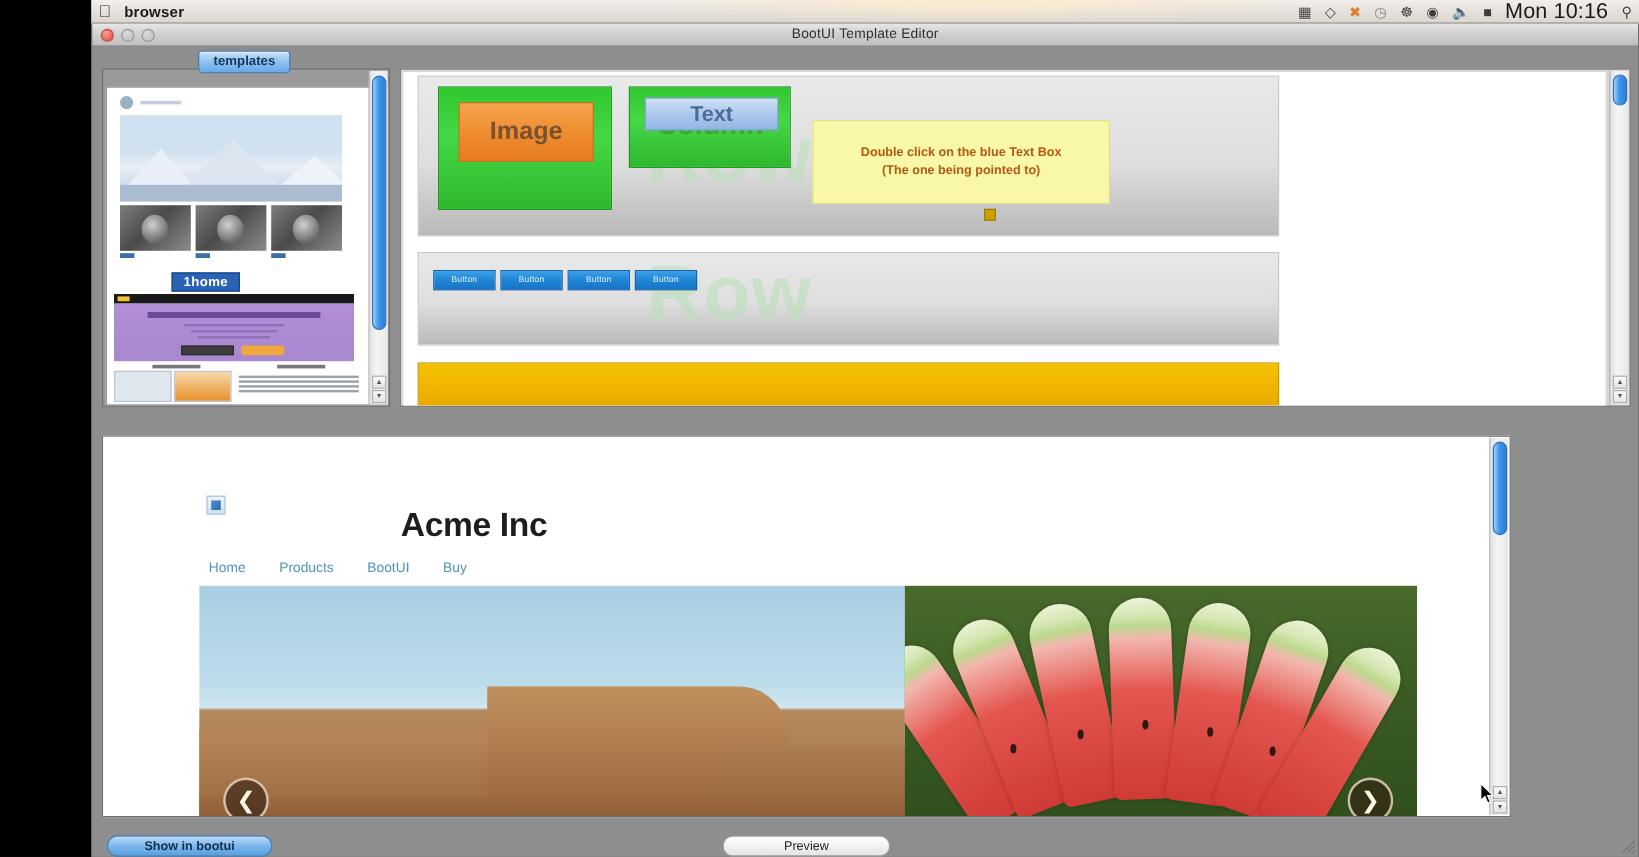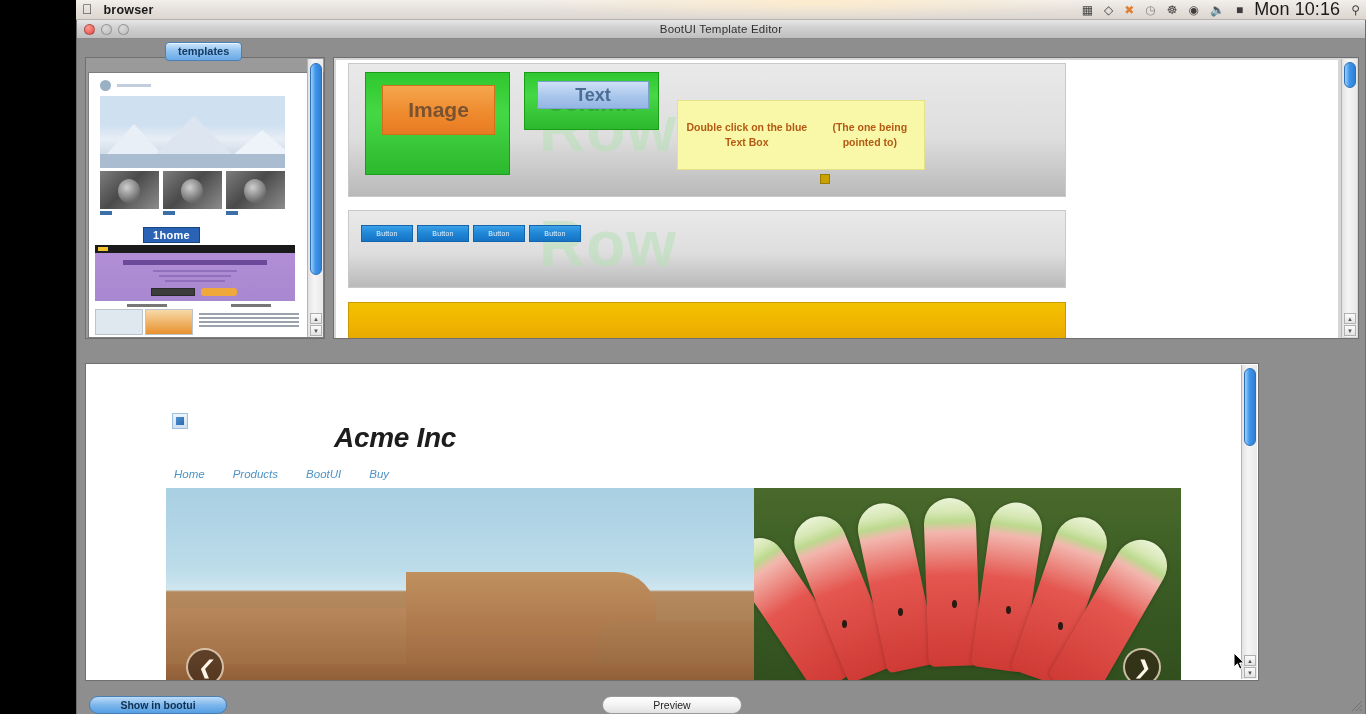--- a/index.html
+++ b/index.html
@@ -154,39 +154,39 @@
   }
   .col-block {
     position:absolute; background: linear-gradient(to bottom,#2fc72f 0%, #45d845 40%, #2db82d 100%);
     border:1px solid #1b9d1b;
   }
   .col-label {
     position:absolute; left:0; right:0; top:38%; text-align:center;
     font-size:24px; font-weight:bold; color:#36a236; opacity:.85;
   }
   #col-a { left:16px; top:8px; width:145px; height:103px; }
-  #col-b { left:175px; top:8px; width:135px; height:58px; }
+  #col-b { left:175px; top:8px; width:135px; height:68px; }
   .img-box {
     position:absolute; left:16px; top:12px; width:113px; height:50px;
     background: linear-gradient(to bottom,#f4a64e 0%, #ef8b2f 55%, #e87b22 100%);
     border:1px solid #d2701a;
     display:flex; align-items:center; justify-content:center;
     font-size:21px; font-weight:bold; color:#7a5230;
   }
   .text-box {
     position:absolute; left:12px; top:8px; width:112px; height:28px;
     background: linear-gradient(to bottom,#cfe0f6 0%, #a9c6ec 55%, #93b6e4 100%);
     border:1px solid #7c9fd0;
     display:flex; align-items:center; justify-content:center;
     font-size:18px; font-weight:bold; color:#4b6d95;
   }
   .callout {
     position:absolute; left:328px; top:36px; width:248px; height:70px;
     background:#f9f7a8; border:1px solid #e6e08a;
-    display:flex; flex-direction:row; align-items:center; justify-content:center;
+    display:flex; flex-direction:column; align-items:center; justify-content:center;
     text-align:center; color:#b35a13; font-size:10.5px; font-weight:bold;
     line-height:1.45;
   }
   .ebtn {
     position:absolute; top:14px; width:52px; height:17px;
     background: linear-gradient(to bottom,#3aa0e8 0%, #1f86d6 50%, #1673c4 100%);
     border:1px solid #1565ad; color:#eaf4ff;
     font-size:7px; display:flex; align-items:center; justify-content:center;
     letter-spacing:.2px;
   }
@@ -215,21 +215,21 @@
 
   
   #preview-label {
     position:absolute; left:0; top:312px; width:100%; text-align:center;
     font-size:10.5px; color:#2f2f2f;
   }
   #preview-panel {
     position:absolute; left:8px; top:324px; width:1174px; height:318px;
     background:#fff; border:1px solid #6f6f6f;
   }
-  #preview-content { position:absolute; left:0; top:0; right:18px; bottom:0; overflow:hidden; background:#fff;font-style:italic;}
+  #preview-content { position:absolute; left:0; top:0; right:18px; bottom:0; overflow:hidden; background:#fff;}
   #brokenimg {
     position:absolute; left:86px; top:49px; width:16px; height:16px;
     background: linear-gradient(to bottom,#eef4fb,#cfe0f2);
     border:1px solid #9fc0de; display:flex; align-items:center; justify-content:center;
   }
   #brokenimg i { width:8px;height:8px;background:linear-gradient(135deg,#4f8fd0,#2b6cab); display:block;}
   #site-title {
     position:absolute; left:248px; top:58px;
     font-size:28px; font-weight:bold; color:#1d1d1d; letter-spacing:-.3px;
   }

